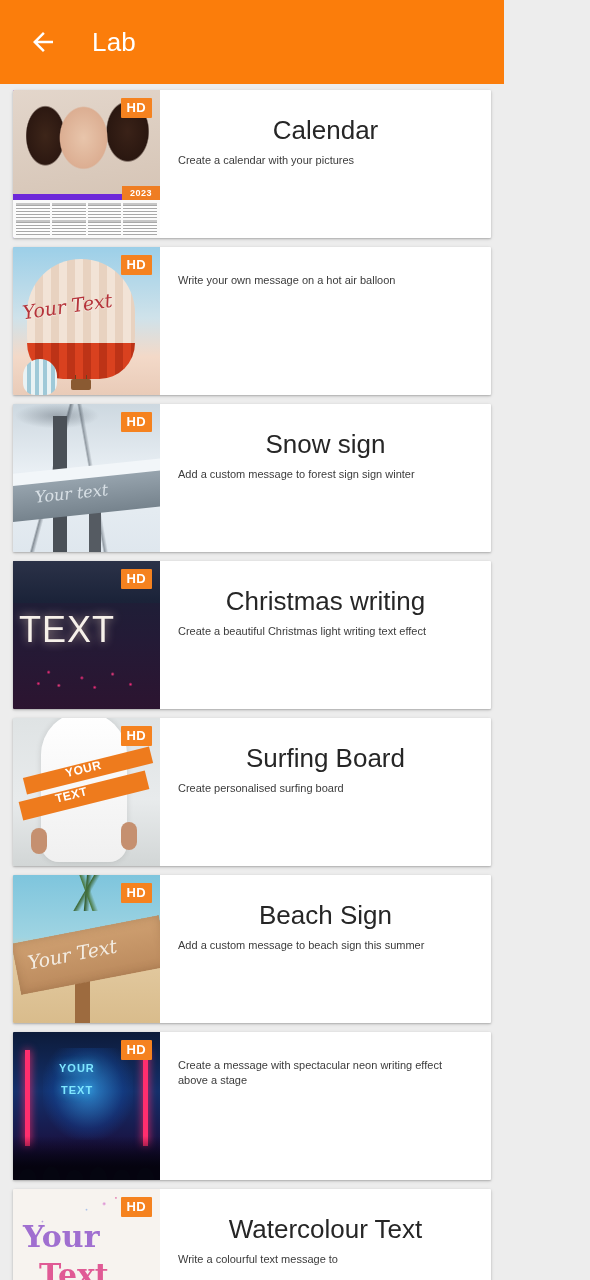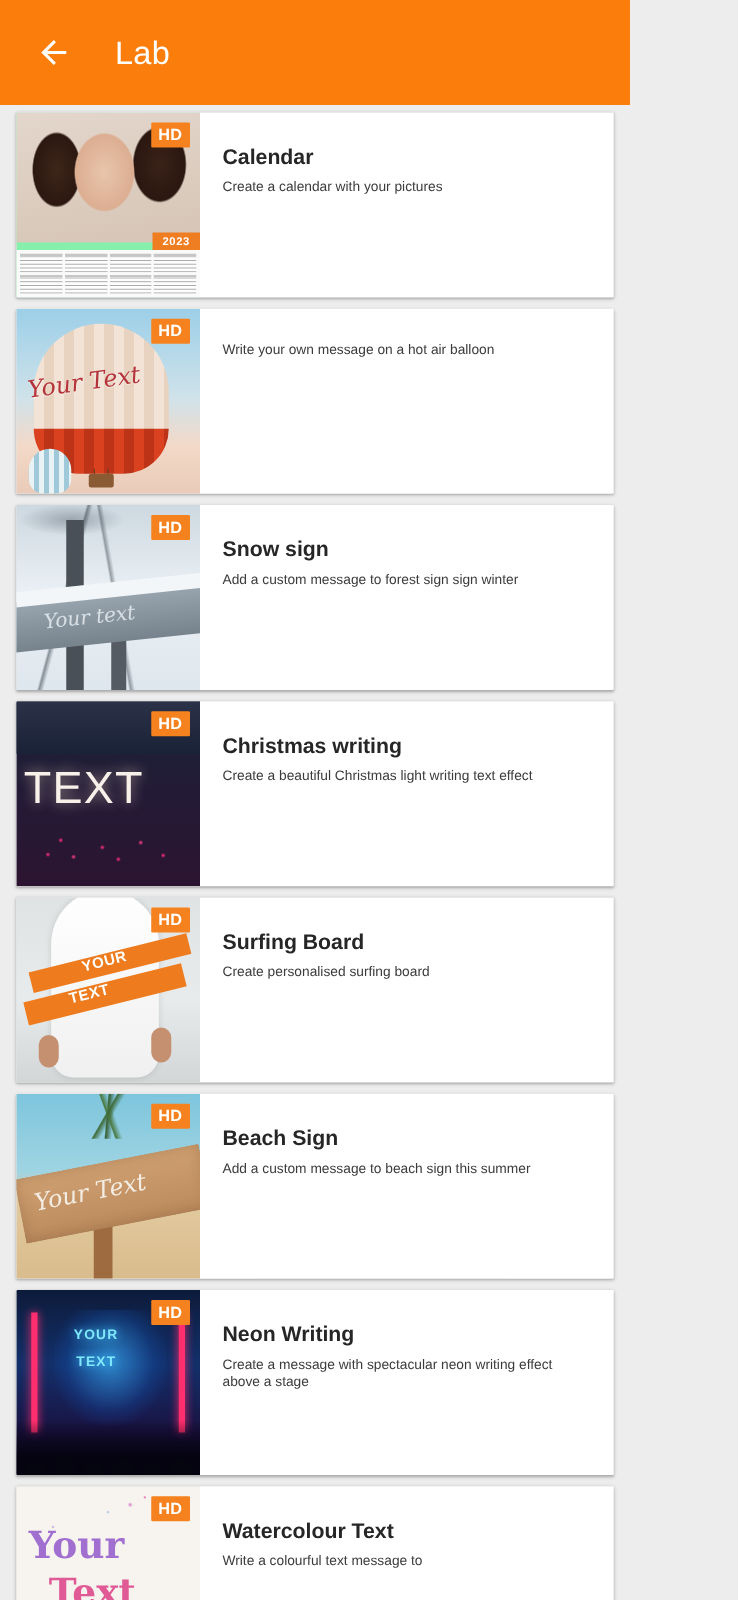--- a/index.html
+++ b/index.html
@@ -43,32 +43,32 @@
     position:absolute; top:8px; right:8px;
     background:#f5821f; color:#fff;
     font-size:13px; font-weight:700;
     padding:3px 6px 4px 6px;
     line-height:1; letter-spacing:.3px;
     border-radius:1px;
     z-index:3;
   }
   .card-text { flex:1; padding:26px 18px 0 18px; }
   .card-title {
-    font-size:17px; color:#262626; font-weight:700;
-    line-height:1.15; margin-bottom:7px;
+    font-size:26px; color:#262626; font-weight:400;
+    line-height:1.15; margin-bottom:7px;text-align:center;
   }
   .card-desc {
     font-size:11px; color:#3b3b3b; font-weight:400;
     line-height:1.32; max-width:378px;
   }
 
   
 
   
-  .art-calendar { background:#86efac;text-align:center; }
+  .art-calendar { background:#6d28d9;text-align:center; }
   .cal-photo { position:absolute; left:0; top:0; right:0; height:104px;
     background:
       radial-gradient(ellipse 40px 52px at 48% 46%, #e8c5ab 0%, #dcae92 58%, transparent 61%),
       radial-gradient(ellipse 34px 48px at 78% 40%, #3a2218 0%, #2a1710 60%, transparent 64%),
       radial-gradient(ellipse 30px 46px at 22% 44%, #3d2519 0%, #2c1811 62%, transparent 66%),
       linear-gradient(170deg,#e3d6cb 0%,#d6c5b6 100%);
   }
   .cal-year { position:absolute; right:0; top:96px; background:#ef7d22; color:#fff;
     font-size:9px; font-weight:700; padding:2px 8px; letter-spacing:.5px; }
   .cal-grid { position:absolute; left:0; right:0; top:110px; bottom:0;
@@ -327,21 +327,20 @@
           <div class="neon-glow"></div>
           <div class="neon-bar-l"></div>
           <div class="neon-bar-r"></div>
           <div class="neon-t1">YOUR</div>
           <div class="neon-t2">TEXT</div>
           <div class="neon-crowd"></div>
         </div>
         <div class="hd-badge">HD</div>
       </div>
       <div class="card-text">
-        <div class="card-title">Neon Writing</div>
         <div class="card-desc">Create a message with spectacular neon writing effect above a stage</div>
       </div>
     </div>
 
     <div class="card">
       <div class="thumb">
         <div class="thumb-art art-water">
           <div class="wc-splat"></div>
           <div class="wc-t1">Your</div>
           <div class="wc-t2">Text</div>

